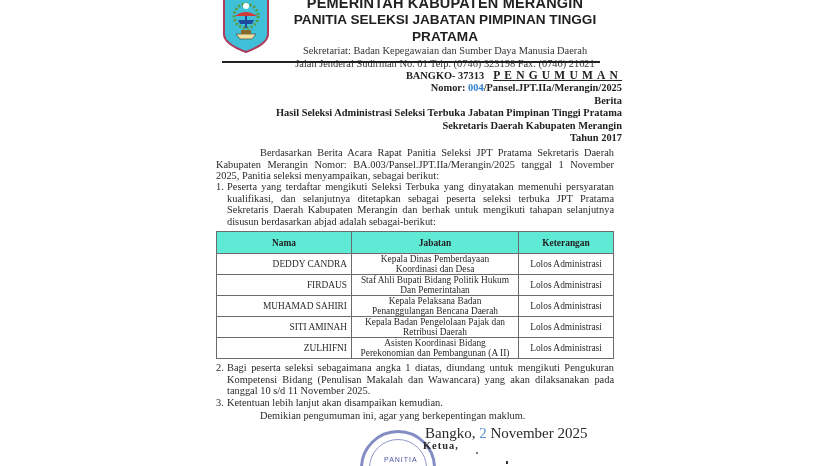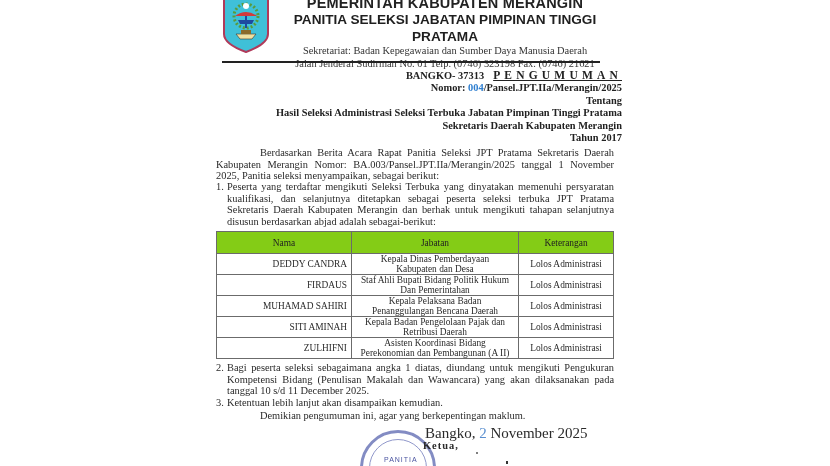--- a/index.html
+++ b/index.html
@@ -34,21 +34,21 @@
   .list .item { display: flex; }
   .list .num { width: 11px; flex: none; }
   .list .txt { flex: 1; text-align: justify; }
   .list1 { top: 181px; }
   .list2 { top: 362px; }
 
   
   table.res { position: absolute; left: 216px; top: 231px; width: 398px; border-collapse: collapse;
               font-size: 9.4px; color: #2a2a2a; }
   table.res th, table.res td { border: 1px solid #6b6b6b; padding: 0 4px; }
-  table.res th { background: #84cc16; font-weight: normal; height: 21px; text-align: center; color: #222; }
+  table.res th { background: #5eead4; font-weight: bold; height: 21px; text-align: center; color: #222; }
   table.res td { height: 20px; line-height: 10px; }
   table.res td.nm { text-align: right; width: 126px; }
   table.res td.jb { text-align: center; width: 158px; }
   table.res td.kt { text-align: center; }
 
   .closing { position: absolute; left: 260px; top: 410px; font-size: 10.4px; color: #2a2a2a; line-height: 12px; }
   .place { position: absolute; left: 425px; top: 427px; font-size: 15px; color: #2a2a2a; line-height: 12px; }
   .place .blue { color: #5a8fd0; }
   .ketua { position: absolute; left: 423px; top: 440px; font-size: 10.4px; font-weight: bold; color: #2a2a2a;
            letter-spacing: 1px; line-height: 12px; }
@@ -84,21 +84,21 @@
     <div class="l2">PANITIA SELEKSI JABATAN PIMPINAN TINGGI PRATAMA</div>
     <div class="l3">Sekretariat: Badan Kepegawaian dan Sumber Daya Manusia Daerah</div>
     <div class="l4">Jalan Jenderal Sudirman No. 01 Telp. (0746) 323198 Fax. (0746) 21621</div>
     <div class="l5">BANGKO- 37313</div>
   </div>
   <div class="rule"></div>
 
   <div class="title-block">
     <div class="pg">PENGUMUMAN</div>
     <div class="nomor"><span>Nomor: </span><span class="blue">004</span><span>/Pansel.JPT.IIa/Merangin/2025</span></div>
-    <div class="t">Tentang</div>
+    <div class="t">Berita</div>
     <div class="t">Hasil Seleksi Administrasi  Seleksi Terbuka Jabatan Pimpinan Tinggi Pratama</div>
     <div class="t">Sekretaris Daerah Kabupaten Merangin</div>
     <div class="t">Tahun 2017</div>
   </div>
 
   <div class="body para1">Berdasarkan Berita Acara Rapat Panitia Seleksi JPT Pratama Sekretaris Daerah Kabupaten Merangin Nomor: BA.003/Pansel.JPT.IIa/Merangin/2025 tanggal 1 November 2025, Panitia seleksi menyampaikan, sebagai berikut:</div>
 
   <div class="list list1">
     <div class="item">
       <span class="num">1.</span>
@@ -112,21 +112,21 @@
         <th>Nama</th>
         <th>Jabatan</th>
         <th>Keterangan</th>
       </tr>
     </thead>
     <tbody>
       <tr>
         <td class="nm">DEDDY CANDRA</td>
         <td class="jb">
             <div>Kepala Dinas Pemberdayaan</div>
-            <div>Kabupaten dan Desa</div>
+            <div>Koordinasi dan Desa</div>
           </td>
         <td class="kt">Lolos Administrasi</td>
       </tr>
       <tr>
         <td class="nm">FIRDAUS</td>
         <td class="jb">
             <div>Staf Ahli Bupati Bidang Politik Hukum</div>
             <div>Dan Pemerintahan</div>
           </td>
         <td class="kt">Lolos Administrasi</td>
@@ -154,21 +154,21 @@
             <div>Perekonomian dan Pembangunan (A II)</div>
           </td>
         <td class="kt">Lolos Administrasi</td>
       </tr>
     </tbody>
   </table>
 
   <div class="list list2">
     <div class="item">
       <span class="num">2.</span>
-      <span class="txt">Bagi peserta seleksi sebagaimana angka 1 diatas, diundang untuk mengikuti Pengukuran Kompetensi Bidang (Penulisan Makalah dan Wawancara) yang akan dilaksanakan pada tanggal 10 s/d 11 December 2025.</span>
+      <span class="txt">Bagi peserta seleksi sebagaimana angka 1 diatas, diundang untuk mengikuti Pengukuran Kompetensi Bidang (Penulisan Makalah dan Wawancara) yang akan dilaksanakan pada tanggal 10 s/d 11 November 2025.</span>
     </div>
     <div class="item">
       <span class="num">3.</span>
       <span class="txt">Ketentuan lebih lanjut akan disampaikan kemudian.</span>
     </div>
   </div>
 
   <div class="closing">Demikian pengumuman ini, agar yang berkepentingan maklum.</div>
 
   <div class="stamp"></div>

